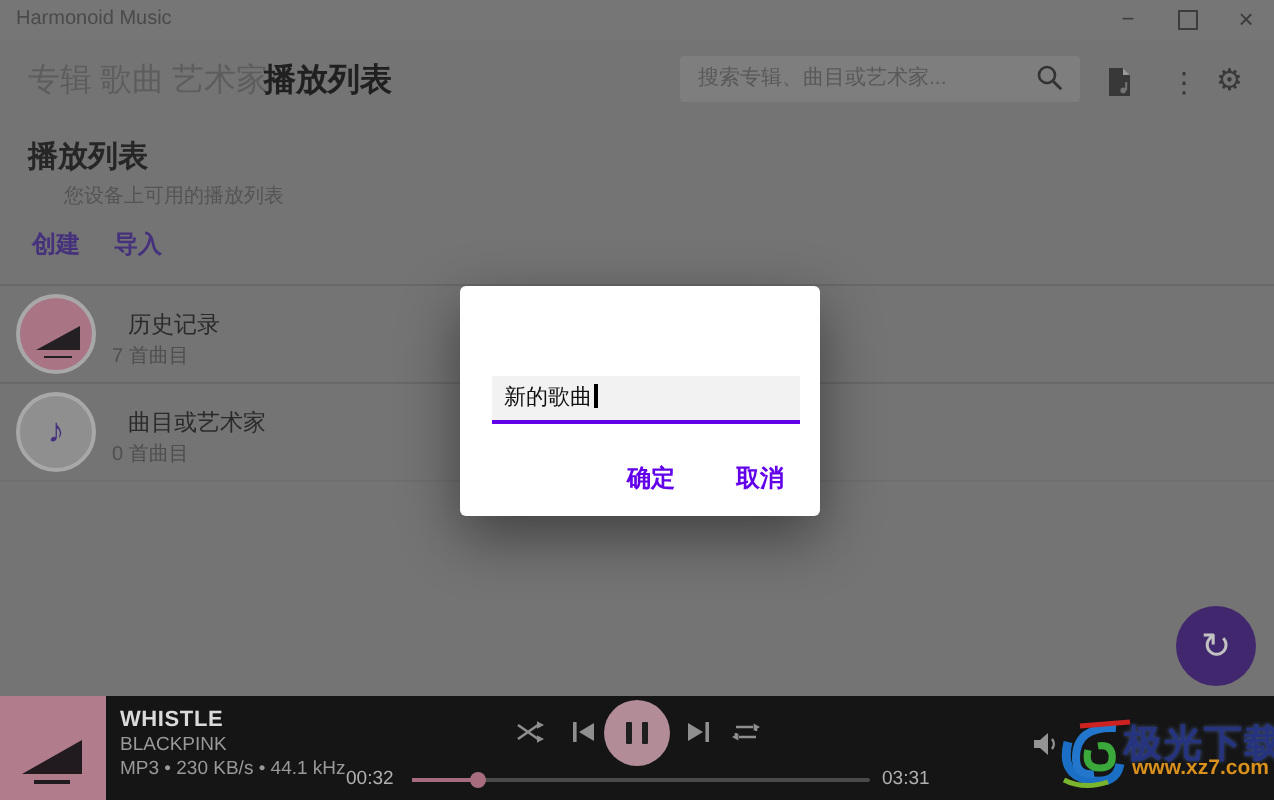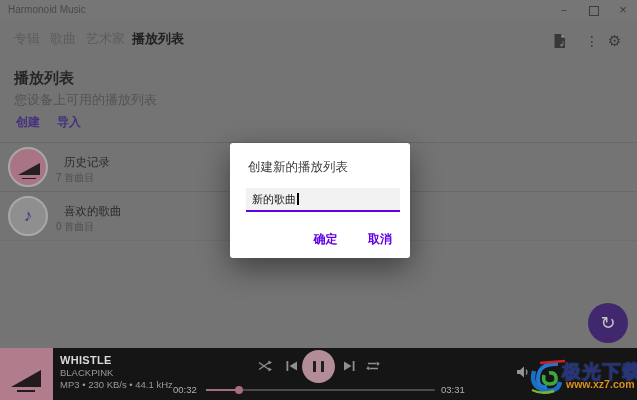--- a/index.html
+++ b/index.html
@@ -7,32 +7,32 @@
        font-family:"Liberation Sans","DejaVu Sans",sans-serif;-webkit-font-smoothing:antialiased;}
   .abs{position:absolute;}
 
   
   .titlebar{left:0;top:0;width:637px;height:20px;background:#767676;}
   .win-title{left:8px;top:4px;font-size:10px;color:#4a4a4a;}
   .winbtn{top:0;height:20px;width:28px;text-align:center;line-height:20px;color:#3c3c3c;font-size:11px;cursor:default;}
   .maxbox{display:inline-block;width:8px;height:8px;border:1px solid #3c3c3c;vertical-align:middle;}
 
   
-  .tab{top:30px;font-size:13px;color:#5d5d5d;cursor:default;}
+  .tab{top:30px;font-size:16px;color:#5d5d5d;cursor:default;}
   .tab.active{color:#202020;font-weight:bold;}
   .searchbox{left:340px;top:28px;width:200px;height:23px;background:#7e7e7e;border-radius:2px;}
   .search-ph{left:9px;top:0;line-height:23px;font-size:10.5px;color:#595959;}
   .search-ic{right:8px;top:4px;color:#333;}
   .topicon{top:33px;color:#383838;}
   .kebab{font-size:14px;line-height:14px;color:#383838;}
   .gearglyph{font-size:15px;line-height:15px;color:#383838;}
 
   
   .page-title{left:14px;top:69px;font-size:15px;font-weight:bold;color:#262626;}
-  .page-sub{left:14px;top:91px;font-size:13px;color:#545454;}
+  .page-sub{left:32px;top:91px;font-size:10px;color:#545454;}
   .txtbtn{top:114px;font-size:12px;font-weight:bold;color:#45317c;cursor:default;}
 
   .divider{left:0;width:637px;height:1px;background:#686868;}
 
   
   .row{left:0;width:637px;height:48px;}
   .avatar{left:8px;width:40px;height:40px;border-radius:50%;border:2px solid #a8a8a8;box-sizing:border-box;}
   .av-pink{background:#a97584;}
   .av-light{background:#8f8f8f;text-align:center;line-height:36px;font-size:17px;color:#45317c;}
   .av-shape{left:8px;bottom:10px;width:22px;height:12px;background:#241f22;
@@ -90,20 +90,29 @@
     <span class="abs winbtn" style="left:550px;">−</span>
     <span class="abs winbtn" style="left:580px;"><span class="maxbox"></span></span>
     <span class="abs winbtn" style="left:609px;font-size:13px;">×</span>
   </div>
 
   <span class="abs tab" style="left:14px;">专辑</span>
   <span class="abs tab" style="left:50px;">歌曲</span>
   <span class="abs tab" style="left:86px;">艺术家</span>
   <span class="abs tab active" style="left:132px;">播放列表</span>
 
+  <div class="abs searchbox">
+    <span class="abs search-ph">搜索专辑、曲目或艺术家...</span>
+    <span class="abs search-ic">
+      <svg width="14" height="14" viewBox="0 0 14 14">
+          <circle cx="5.5" cy="5.5" r="4" fill="none" stroke="currentColor" stroke-width="1.3"></circle>
+          <line x1="8.6" y1="8.6" x2="12.6" y2="12.6" stroke="currentColor" stroke-width="1.5"></line>
+        </svg>
+    </span>
+  </div>
 
   <span class="abs topicon" style="left:552px;">
     <svg width="15" height="16" viewBox="0 0 15 16">
         <path d="M2.5 1 h7 l3.5 3.5 V15 h-10.5 z" fill="currentColor"></path>
         <polygon points="9.5,1 13,4.5 9.5,4.5" fill="#9a9a9a"></polygon>
         <circle cx="9.6" cy="12.2" r="1.4" fill="#747474"></circle>
         <rect x="10.6" y="8" width="1" height="4.2" fill="#747474"></rect>
       </svg>
   </span>
   <span class="abs kebab" style="left:585px;top:34px;">⋮</span>
@@ -122,21 +131,21 @@
       <div class="abs av-line"></div>
     </div>
     <div class="abs row-name" style="top:12px;">历史记录</div>
     <div class="abs row-count" style="top:28px;">7 首曲目</div>
   </div>
 
   <div class="abs divider" style="top:191px;"></div>
 
   <div class="abs row" style="top:192px;">
     <div class="abs avatar av-light" style="top:4px;">♪</div>
-    <div class="abs row-name" style="top:12px;">喜欢的歌曲</div>
+    <div class="abs row-name" style="top:12px;">曲目或艺术家</div>
     <div class="abs row-count" style="top:28px;">0 首曲目</div>
   </div>
 
   <div class="abs divider" style="top:240px;background:#6e6e6e;"></div>
 
   <div class="abs fab">
     <span>↻</span>
   </div>
 
   <div class="abs player">
@@ -188,21 +197,20 @@
 
     <span class="abs pcicon" style="left:516px;top:17px;color:#949494;">
       <svg width="14" height="14" viewBox="0 0 14 14">
           <polygon points="1,5 4,5 8,1.5 8,12.5 4,9 1,9" fill="currentColor"></polygon>
           <path d="M10 4.5 a4 4 0 0 1 0 5" fill="none" stroke="currentColor" stroke-width="1.2"></path>
         </svg>
     </span>
   </div>
 
   <div class="abs dialog">
-    <div class="abs dlg-title">创建新的播放列表</div>
     <div class="abs dlg-input">
       <span>新的歌曲</span><span class="caret"></span>
     </div>
     <div class="abs dlg-btns">
       <span class="dlg-btn">确定</span>
       <span class="dlg-btn">取消</span>
     </div>
   </div>
 
   <div class="abs wm">

